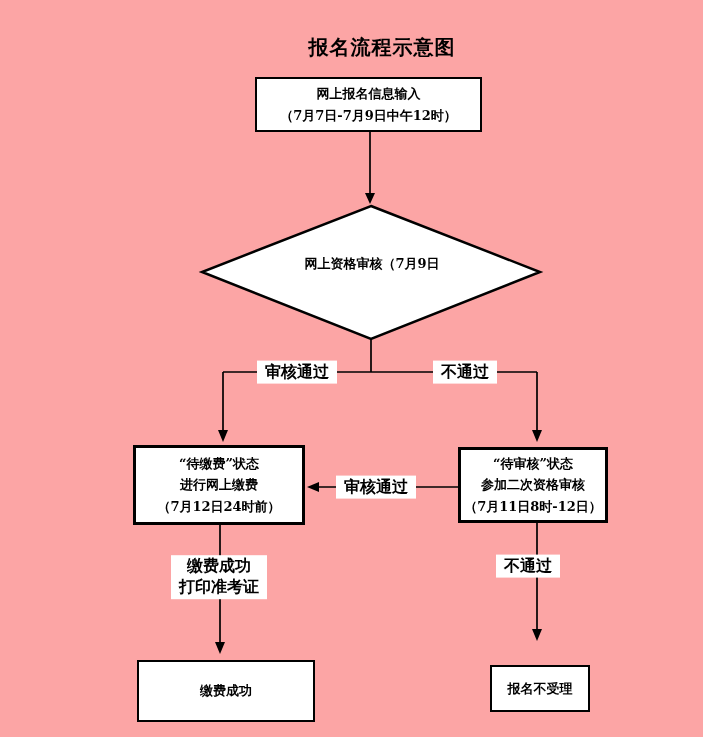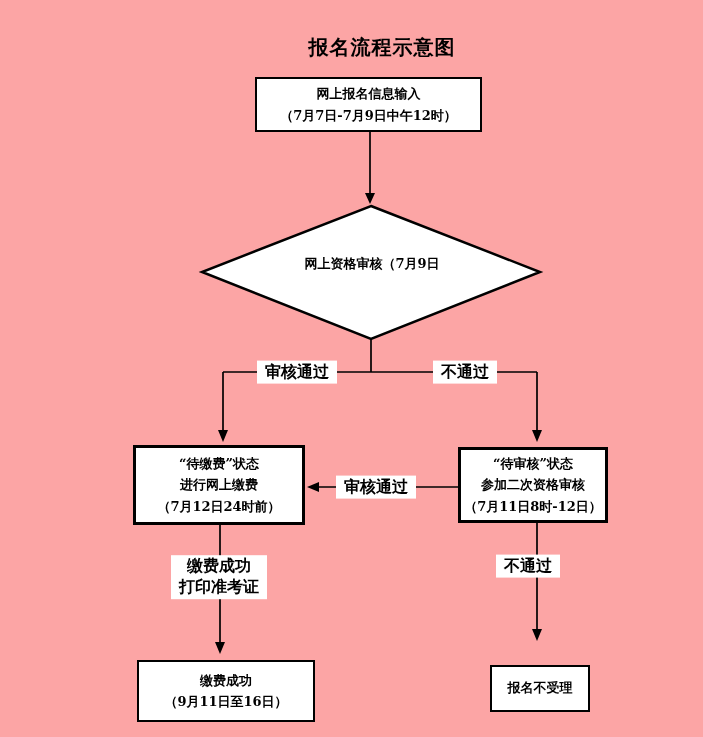--- a/index.html
+++ b/index.html
@@ -39,21 +39,21 @@
     font-size: 13px;
     line-height: 1.65;
     white-space: nowrap;
   }
   .rounded { border-radius: 0; }
   .thick { border-width: 3px; }
   .node-start { left: 255px; top: 77px;  width: 227px; height: 55px; }
   .node-pay   { left: 133px; top: 445px; width: 172px; height: 80px; }
   .node-rev2  { left: 458px; top: 447px; width: 150px; height: 76px; }
   .node-print { left: 137px; top: 660px; width: 178px; height: 62px; }
-  .node-rej   { left: 490px; top: 665px; width: 100px; height: 47px; font-family: Liberation Mono, monospace; }
+  .node-rej   { left: 490px; top: 665px; width: 100px; height: 47px; }
   .diamond-text {
     position: absolute;
     left: 372px; top: 264px;
     transform: translate(-50%, -50%);
     text-align: right;
     font-size: 13px;
     line-height: 1.75;
     white-space: nowrap;
   }
   .edge-label {
@@ -129,21 +129,20 @@
   </div>
 
   <div class="node thick node-rev2">
     <div>“待审核”状态</div>
     <div>参加二次资格审核</div>
     <div>（7月11日8时-12日）</div>
   </div>
 
   <div class="node rounded node-print">
     <div>缴费成功</div>
-    <div>（9月11日至16日）</div>
   </div>
 
   <div class="node rounded node-rej">
     <div>报名不受理</div>
   </div>
 
   <div class="edge-label lbl-pass-left">审核通过</div>
   <div class="edge-label lbl-fail-right">不通过</div>
   <div class="edge-label lbl-pass-mid">审核通过</div>
   <div class="edge-label lbl-pay-success">

